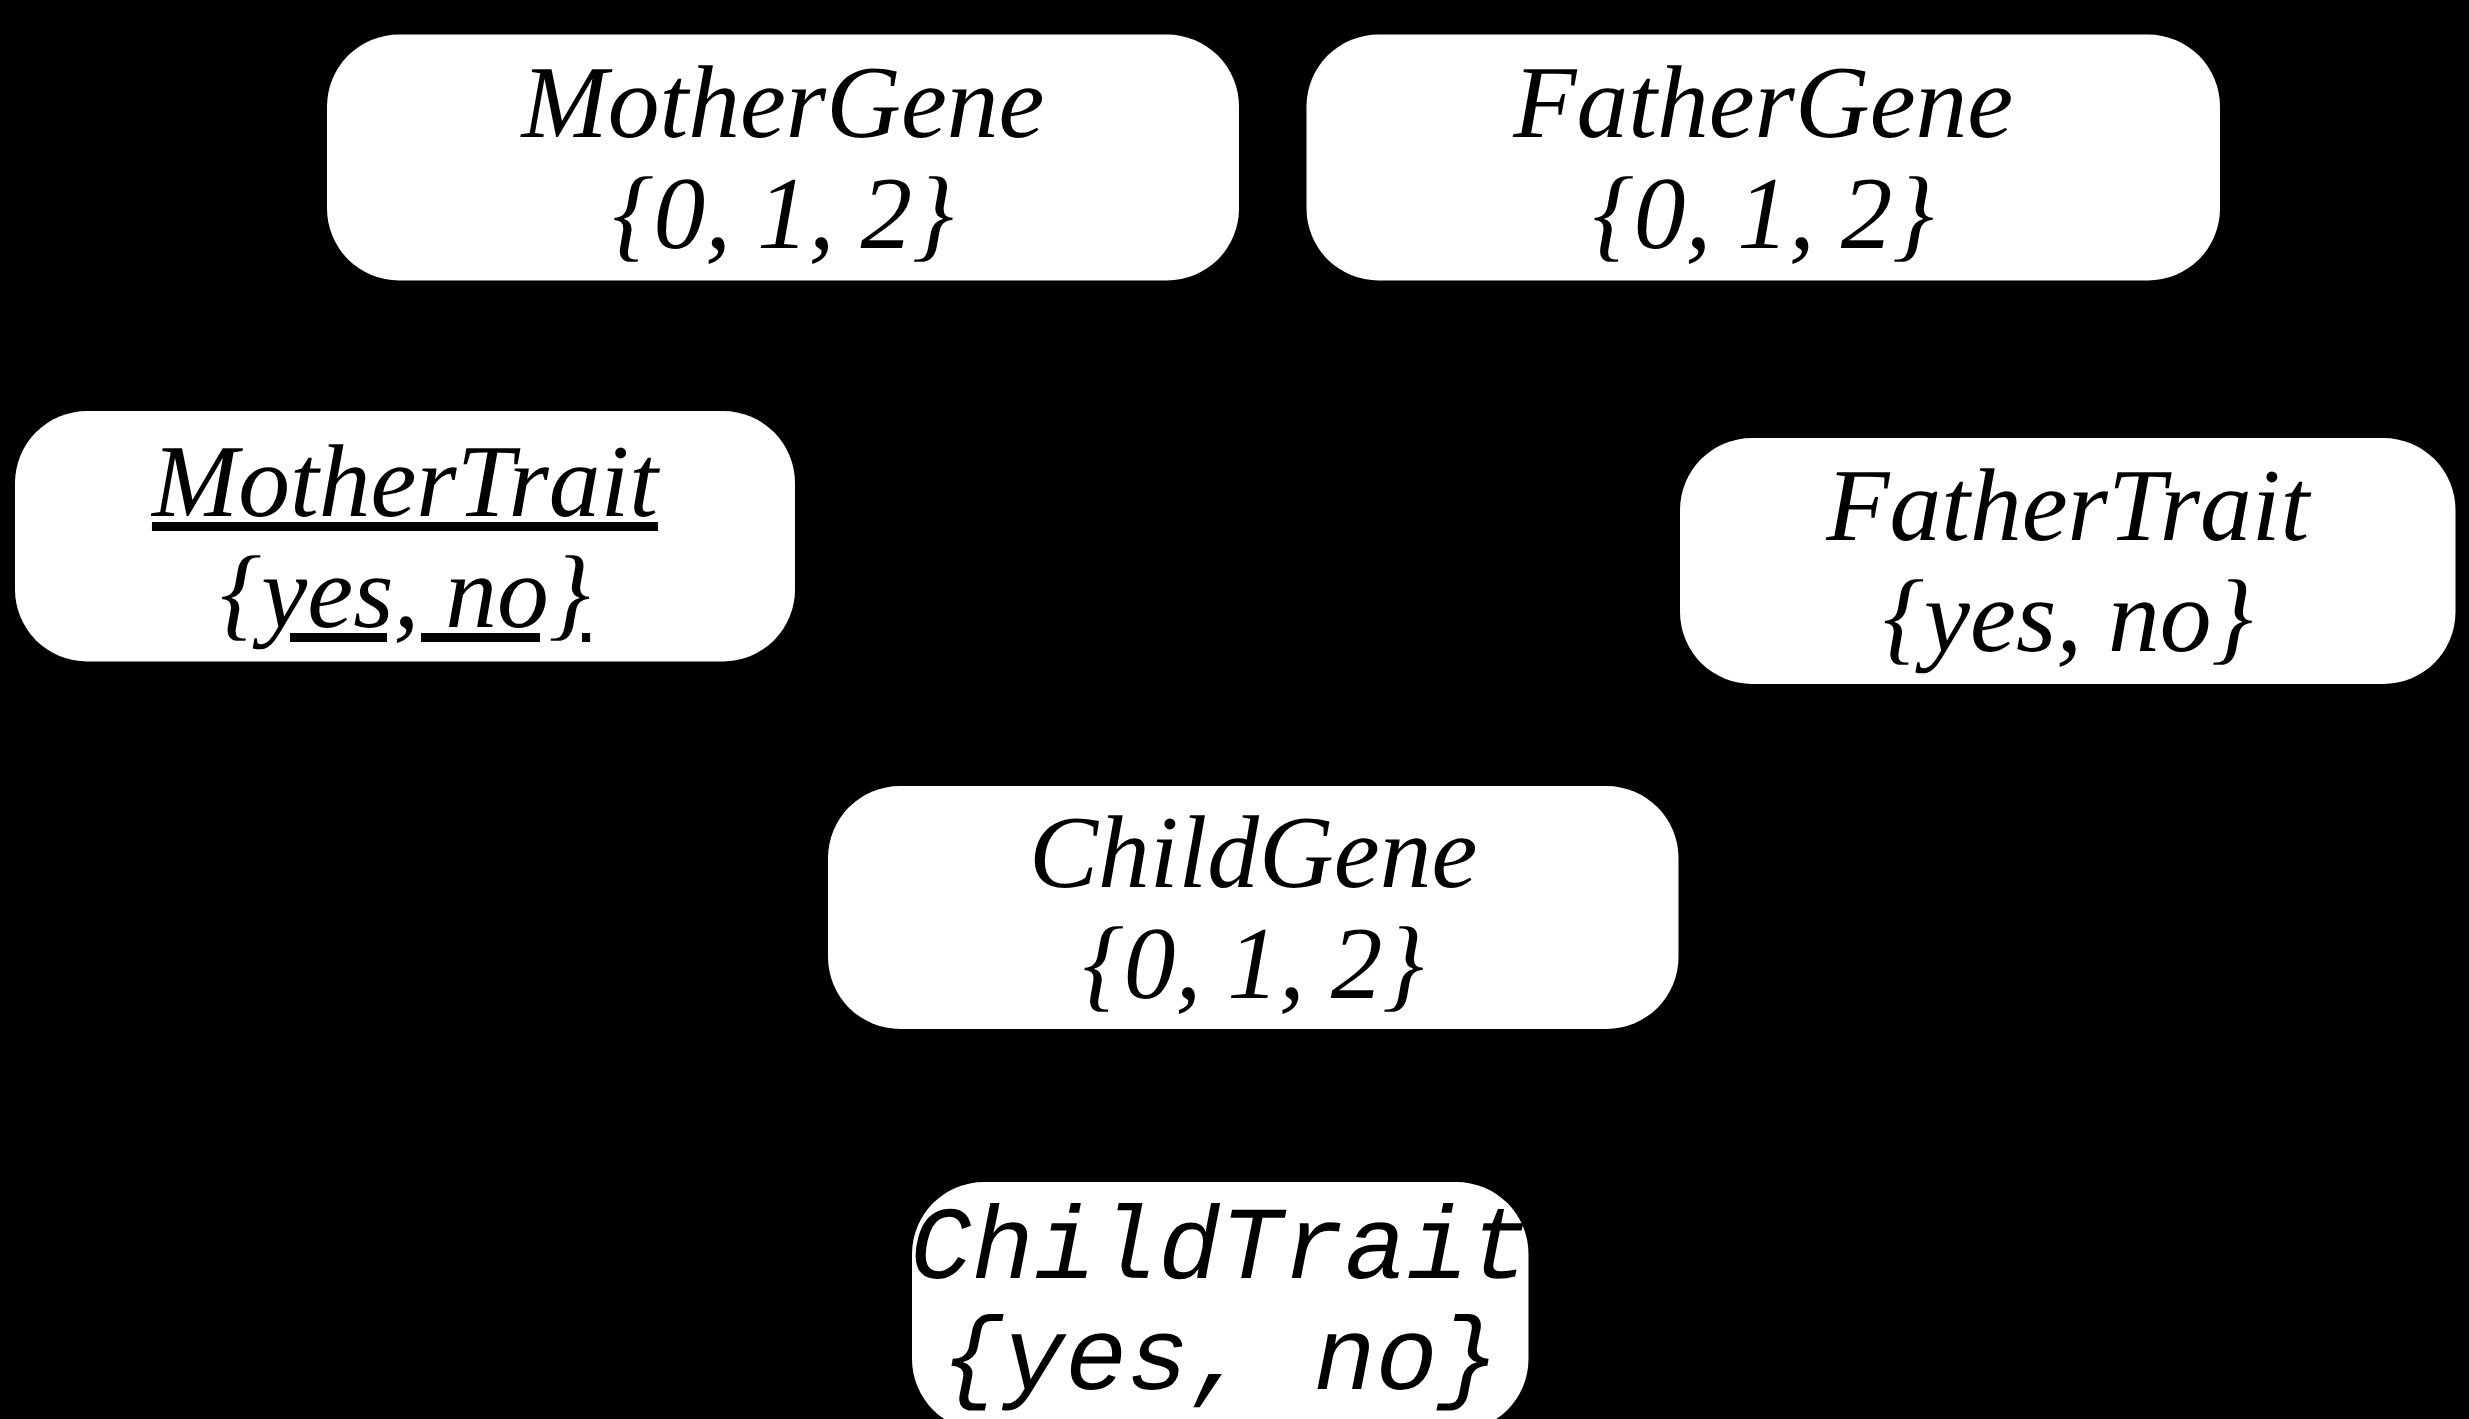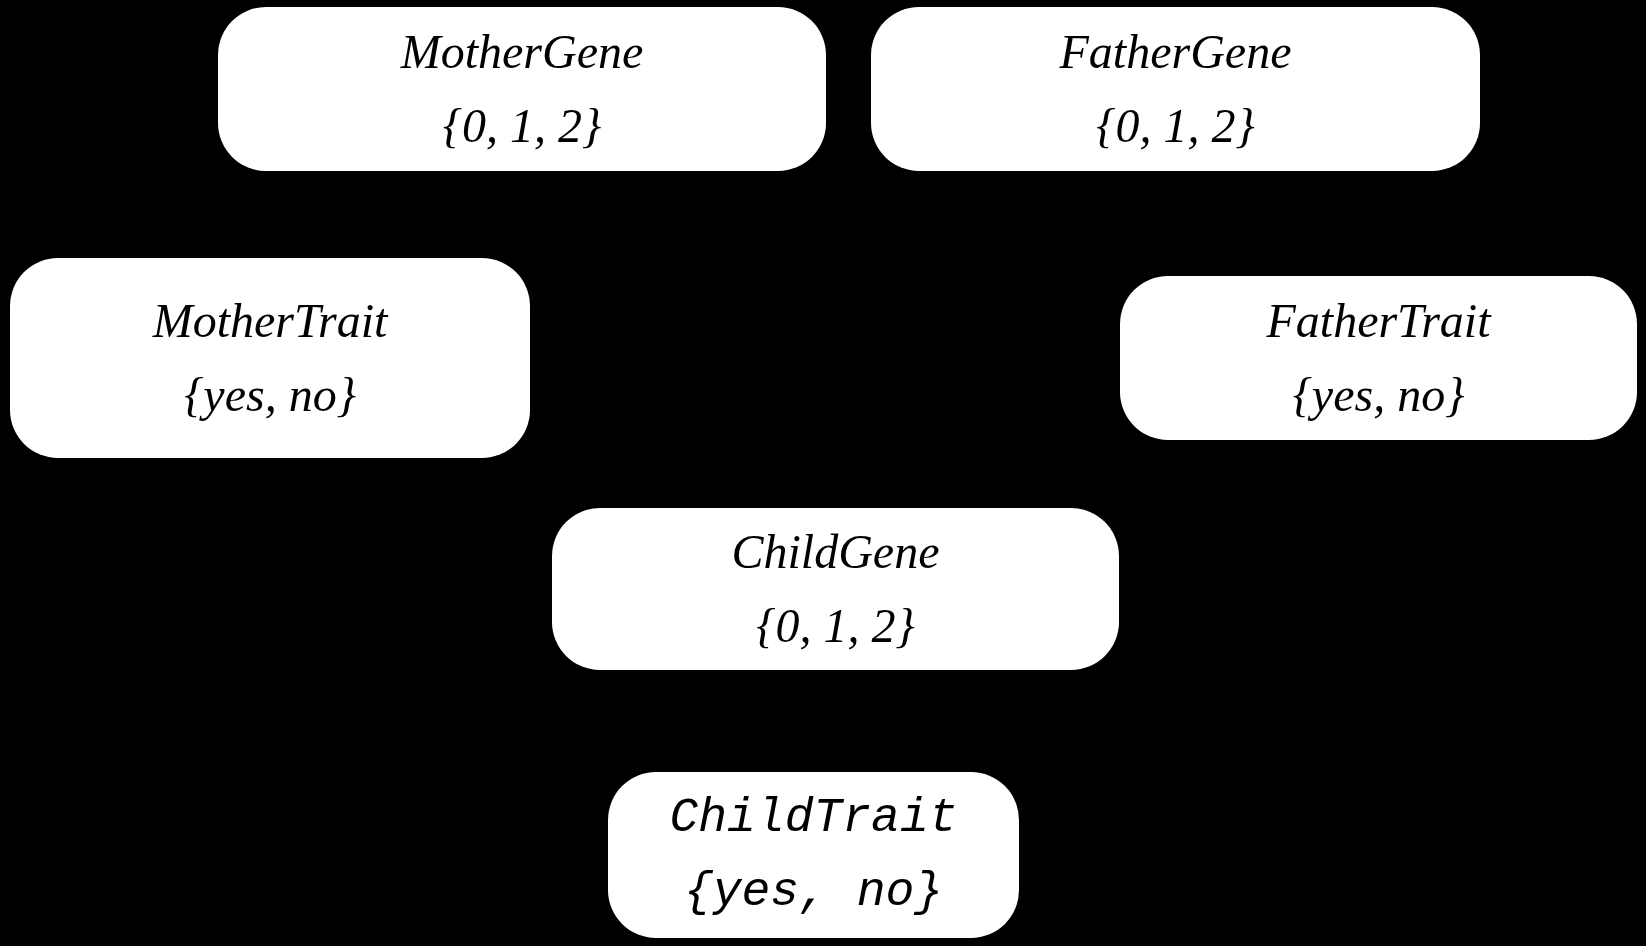--- a/index.html
+++ b/index.html
@@ -19,31 +19,32 @@
     position: absolute;
     background: var(--node-fill, #ffffff);
     color: var(--node-text, #000000);
     border-radius: 48px;
     display: flex;
     flex-direction: column;
     align-items: center;
     justify-content: center;
     text-align: center;
     font-style: italic;
-    font-size: 48px;
+    font-size: 69px;
     line-height: 74px;
+    margin-top: 16px;
   }
   .node .node-label,
   .node .node-domain {
     white-space: nowrap;
   }
   
   #node-mother-gene  { left: 218px;  top: 7px;   width: 608px; height: 164px; }
   #node-father-gene  { left: 871px;  top: 7px;   width: 609px; height: 164px; text-align: right; }
-  #node-mother-trait { left: 10px;   top: 258px; width: 520px; height: 200px; }
+  #node-mother-trait { left: 10px;   top: 258px; width: 520px; height: 167px; text-decoration: underline; }
   #node-father-trait { left: 1120px; top: 276px; width: 517px; height: 164px; }
   #node-child-gene   { left: 552px;  top: 508px; width: 567px; height: 162px; align-items: center; }
   #node-child-trait  { left: 608px;  top: 772px; width: 411px; height: 166px; font-family: Liberation Mono, monospace; }
 </style>
 </head>
 <body>
 
 <div class="canvas">
 
   <div class="node" id="node-mother-gene">

